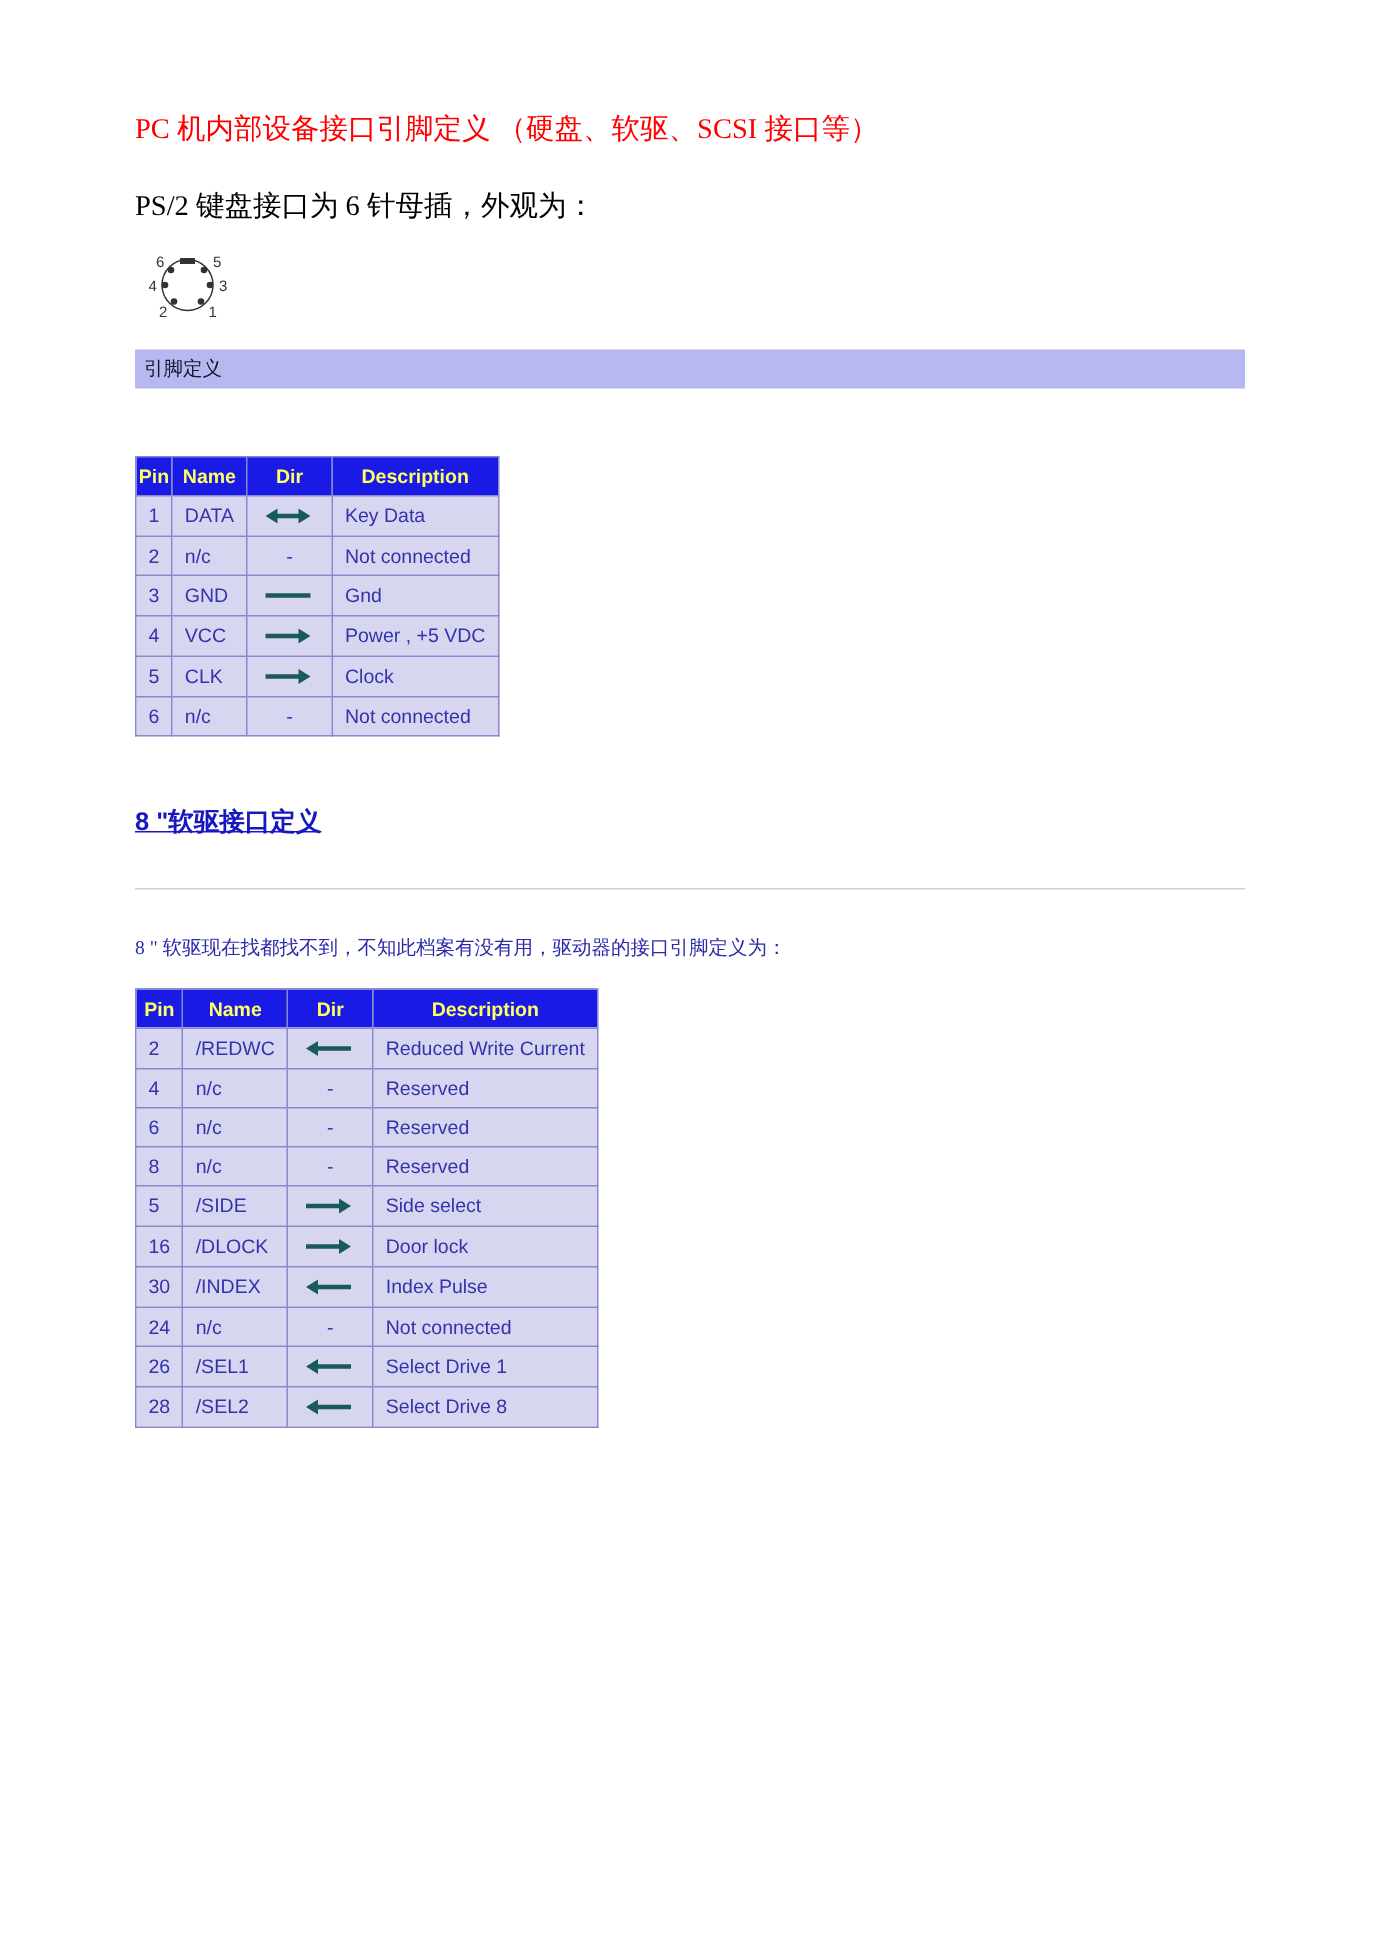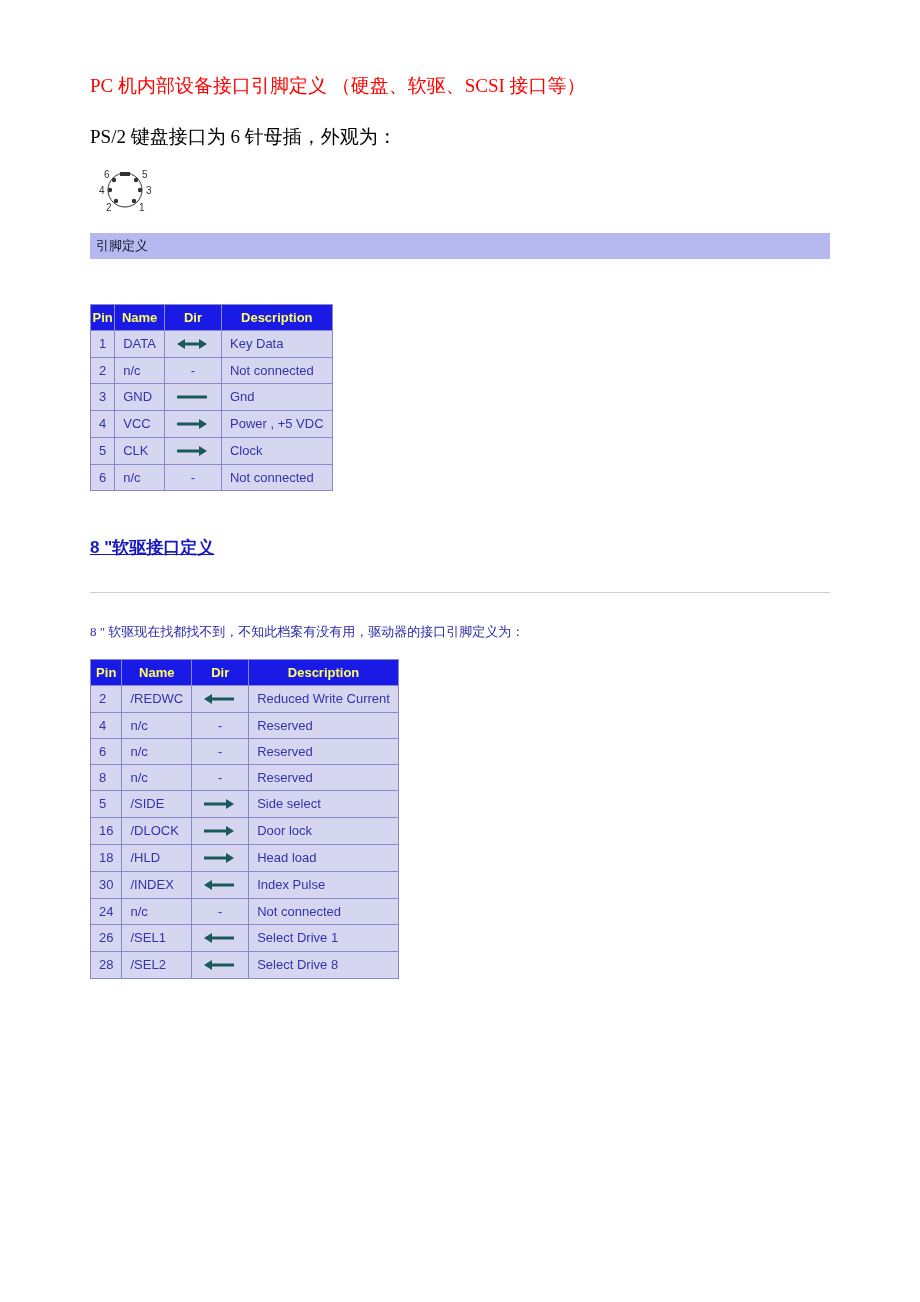--- a/index.html
+++ b/index.html
@@ -236,29 +236,20 @@
       <tr>
         <td>16</td>
         <td>/DLOCK</td>
         <td class="dircell"><span class="arrow"><svg width="38" height="16">
               <line x1="4" y1="8" x2="30" y2="8" stroke="#1a5a5a" stroke-width="3"></line>
               <polygon points="34,8 26,3 26,13" fill="#1a5a5a"></polygon>
             </svg></span></td>
         <td>Door lock</td>
       </tr>
       <tr>
-        <td>18</td>
-        <td>/HLD</td>
-        <td class="dircell"><span class="arrow"><svg width="38" height="16">
-              <line x1="4" y1="8" x2="30" y2="8" stroke="#1a5a5a" stroke-width="3"></line>
-              <polygon points="34,8 26,3 26,13" fill="#1a5a5a"></polygon>
-            </svg></span></td>
-        <td>Head load</td>
-      </tr>
-      <tr>
         <td>30</td>
         <td>/INDEX</td>
         <td class="dircell"><span class="arrow"><svg width="38" height="16">
               <line x1="8" y1="8" x2="34" y2="8" stroke="#1a5a5a" stroke-width="3"></line>
               <polygon points="4,8 12,3 12,13" fill="#1a5a5a"></polygon>
             </svg></span></td>
         <td>Index Pulse</td>
       </tr>
       <tr>
         <td>24</td>

